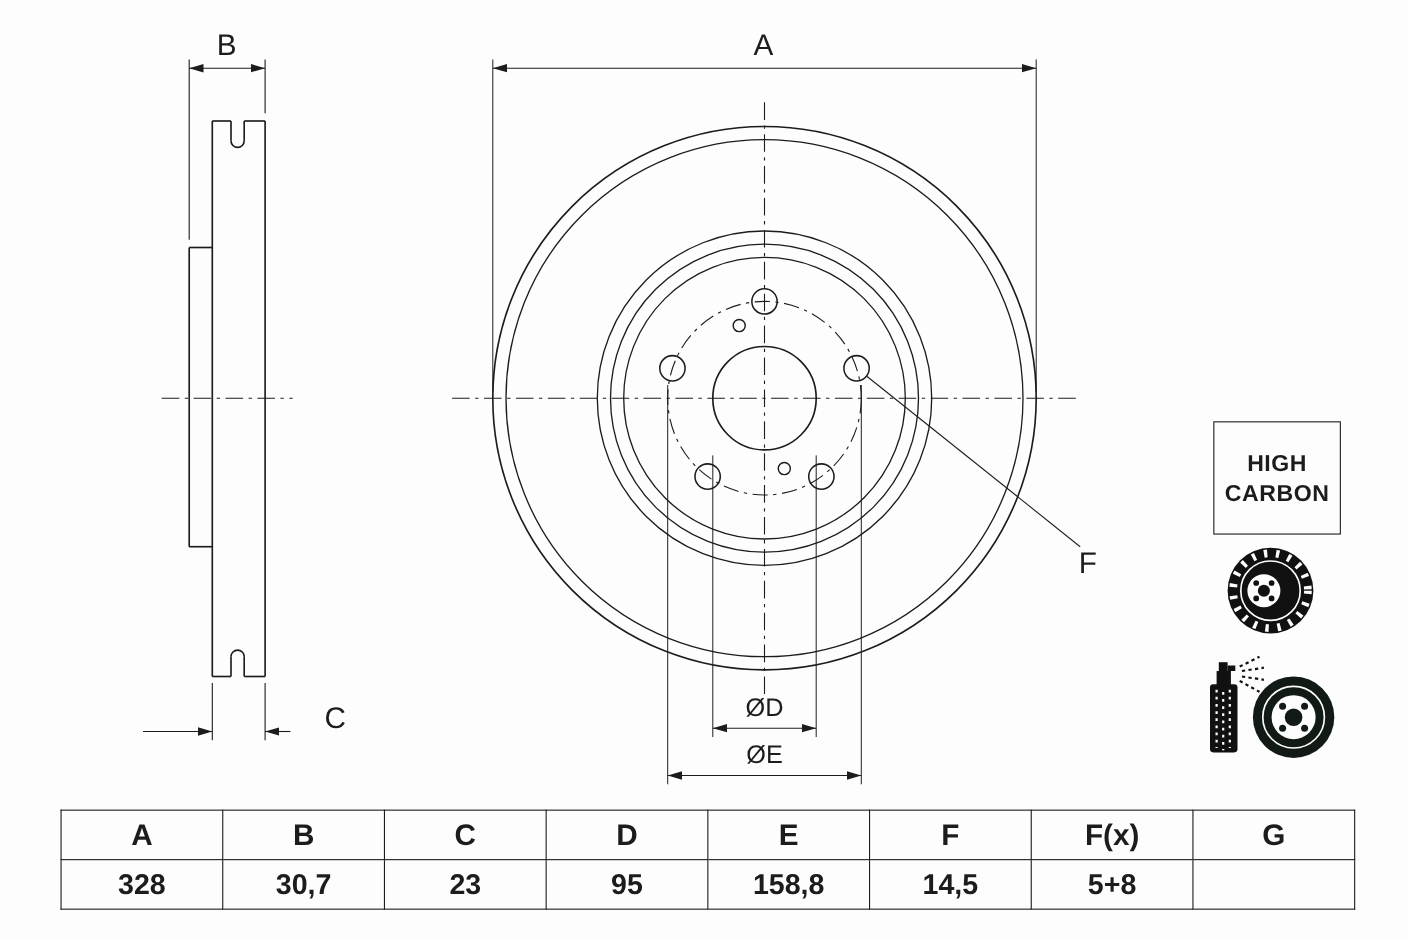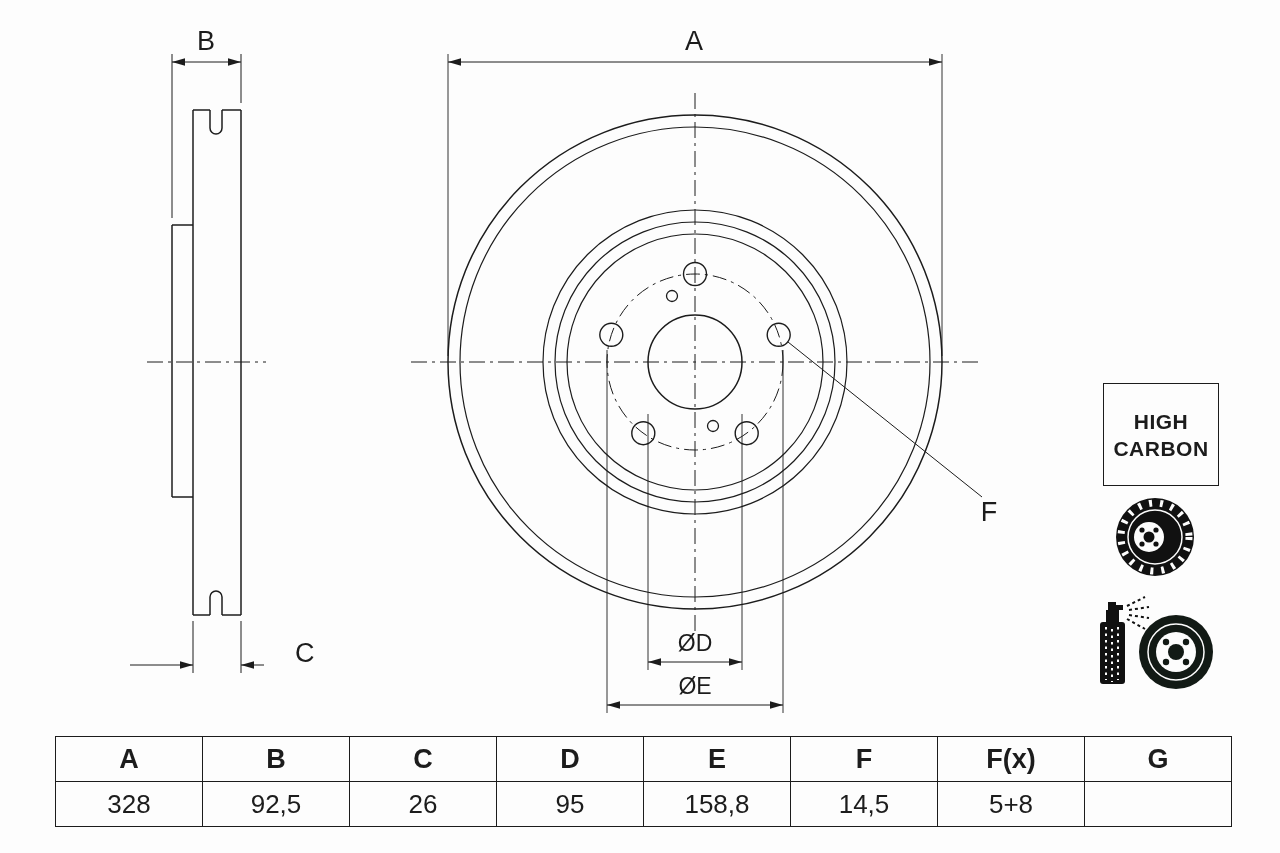--- a/index.html
+++ b/index.html
@@ -30,21 +30,21 @@
     border-collapse:collapse;table-layout:fixed;
     width:1171px;
   }
   table.dims th, table.dims td{
     border:1.7px solid #1c1c1c;
     width:146px;height:44px;
     text-align:center;vertical-align:middle;
     padding:0;
   }
   table.dims th{font-size:27px;font-weight:bold;}
-  table.dims td{font-size:26px;font-weight:400;}
+  table.dims td{font-size:26px;font-weight:700;}
 </style>
 </head>
 <body>
 
 <div class="canvas">
 
 <svg width="1280" height="736" viewBox="0 0 1280 736">
   <defs>
     <marker id="arr" viewBox="0 -5 16 10" markerWidth="16" markerHeight="10" refX="13" refY="0" orient="auto-start-reverse" markerUnits="userSpaceOnUse">
       <path d="M13,0 L0,3.8 L0,-3.8 Z" fill="#1c1c1c"></path>
@@ -194,22 +194,22 @@
     <th>B</th>
     <th>C</th>
     <th>D</th>
     <th>E</th>
     <th>F</th>
     <th>F(x)</th>
     <th>G</th>
   </tr>
   <tr>
     <td>328</td>
-    <td>92,5</td>
-    <td>26</td>
+    <td>30,7</td>
+    <td>23</td>
     <td>95</td>
     <td>158,8</td>
     <td>14,5</td>
     <td>5+8</td>
     <td></td>
   </tr>
 </tbody>
     </table>
 
 </div>

